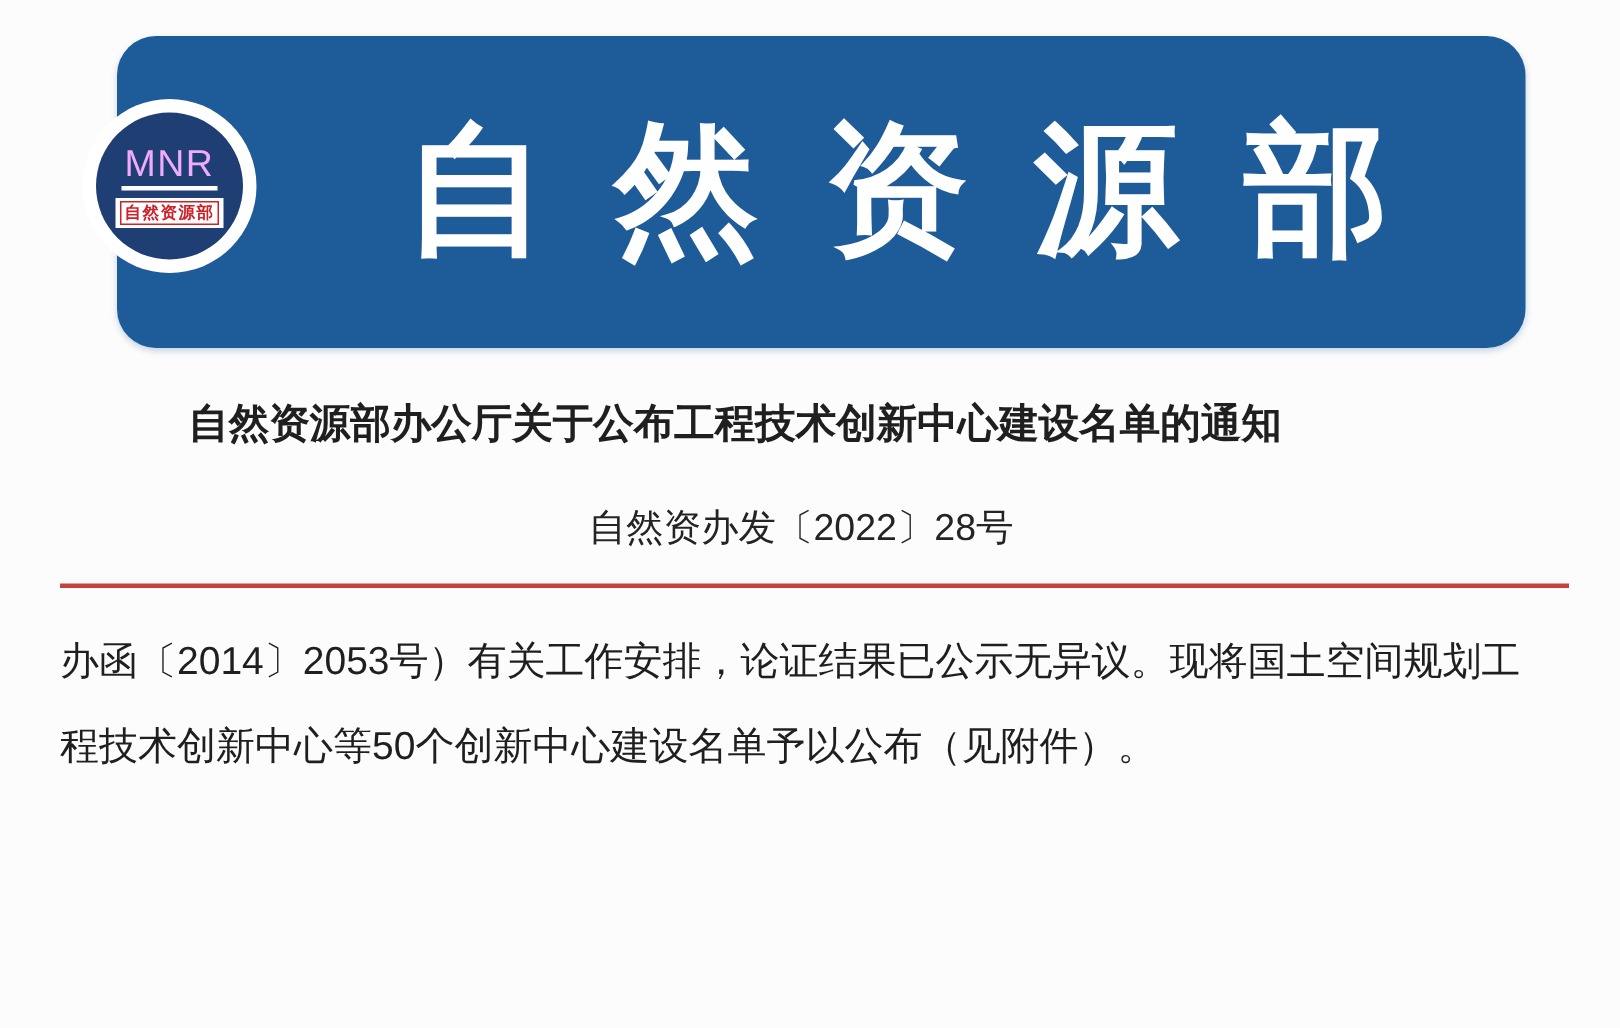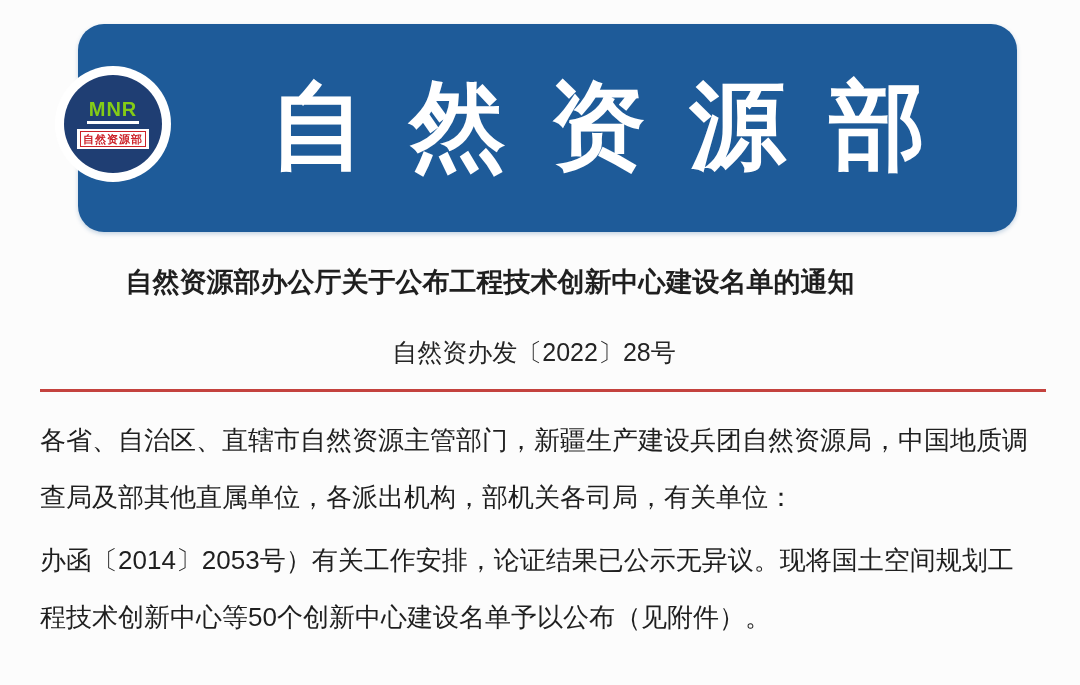--- a/index.html
+++ b/index.html
@@ -39,23 +39,23 @@
     border-radius:50%;
     background:#ffffff;
   }
   .logo-inner {
     position:absolute; inset:9px;
     border-radius:50%;
     background:#1f3e73;
     display:flex; flex-direction:column; align-items:center; justify-content:center;
   }
   .logo-abbr {
-    color:#84cc16;
-    font-weight:bold;
-    font-size:20px;
+    color:#f0abfc;
+    font-weight:normal;
+    font-size:25px;
     line-height:1;
     letter-spacing:1px;
     border-bottom:3px solid #ffffff;
     padding:0 2px 2px 2px;
   }
   .logo-caption-box {
     margin-top:5px;
     background:#ffffff;
     padding:2px 3px;
   }
@@ -127,20 +127,16 @@
   </div>
 </div>
 
 <div class="doc-title">自然资源部办公厅关于公布工程技术创新中心建设名单的通知</div>
 <div class="doc-number">自然资办发〔2022〕28号</div>
 
 <div class="red-rule"></div>
 
 <div class="doc-body">
   <div class="para">
-    <div class="line">各省、自治区、直辖市自然资源主管部门，新疆生产建设兵团自然资源局，中国地质调</div>
-    <div class="line">查局及部其他直属单位，各派出机构，部机关各司局，有关单位：</div>
-  </div>
-  <div class="para">
     <div class="line">办函〔2014〕2053号）有关工作安排，论证结果已公示无异议。现将国土空间规划工</div>
     <div class="line">程技术创新中心等50个创新中心建设名单予以公布（见附件）。</div>
   </div>
 </div>
 
 </body></html>

